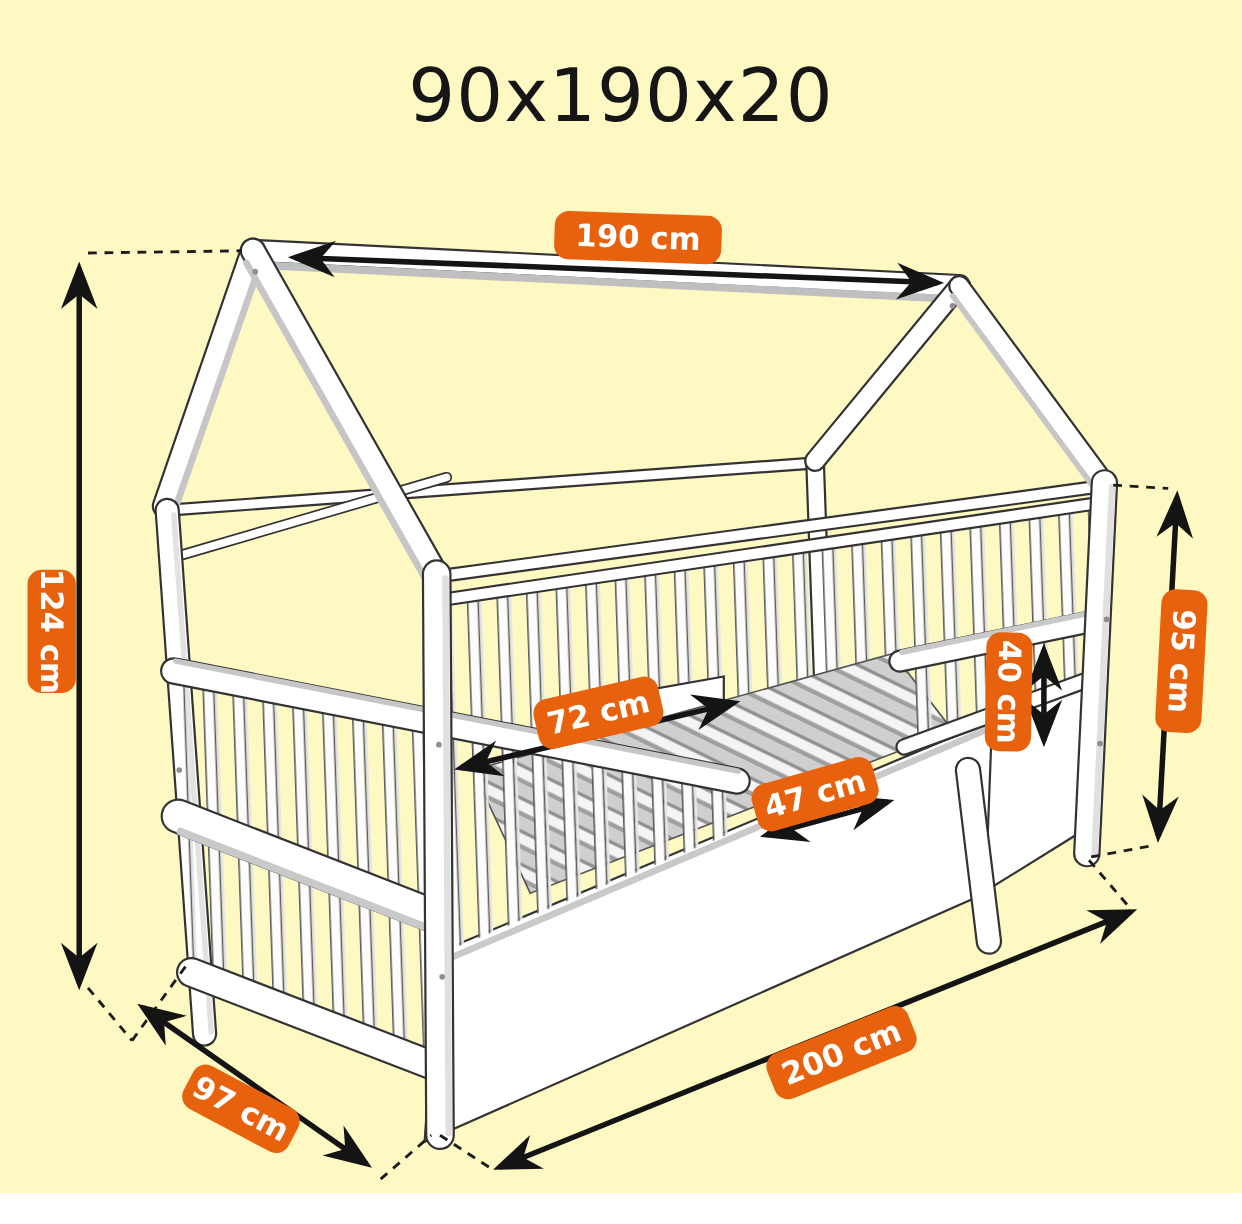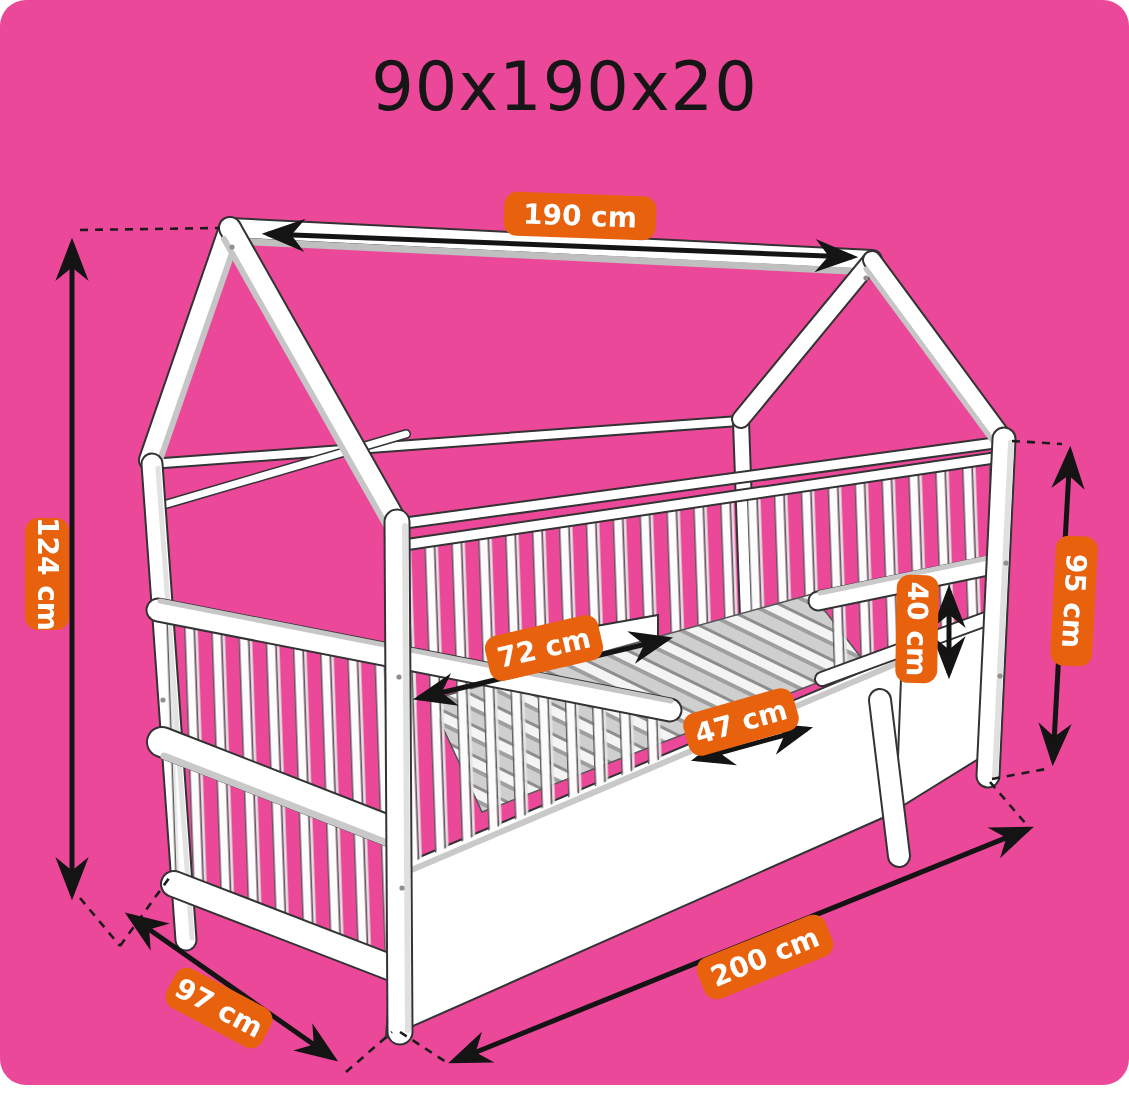--- a/index.html
+++ b/index.html
@@ -1,17 +1,17 @@
 <!DOCTYPE html>
 <html><head>
 <meta charset="utf-8">
 <style>
   html,body{margin:0;padding:0;background:#ffffff;}
-  .canvas{position:relative;width:1129px;height:1085px;background:#ec4899;overflow:hidden;
-          font-family:"DejaVu Sans",sans-serif;border-radius:26px;}
+  .canvas{position:relative;width:1129px;height:1085px;background:#fef9c3;overflow:hidden;
+          font-family:"DejaVu Sans",sans-serif;}
   .page-title{position:absolute;left:0;top:48px;width:100%;text-align:center;
               font-size:67px;font-weight:500;color:#161616;letter-spacing:1px;}
   svg{position:absolute;left:0;top:0;}
   
   .bo{stroke:#333333;fill:none;stroke-linecap:round;}
   .bf{stroke:#ffffff;fill:none;stroke-linecap:round;}
   .sh{fill:none;stroke-linecap:round;}
   .panel{fill:#ffffff;stroke:#333333;stroke-width:2;}
   .dim{stroke:#141414;stroke-width:5;fill:none;}
   .dsh{stroke:#1c1c1c;stroke-width:2.6;stroke-dasharray:8 7;fill:none;}

